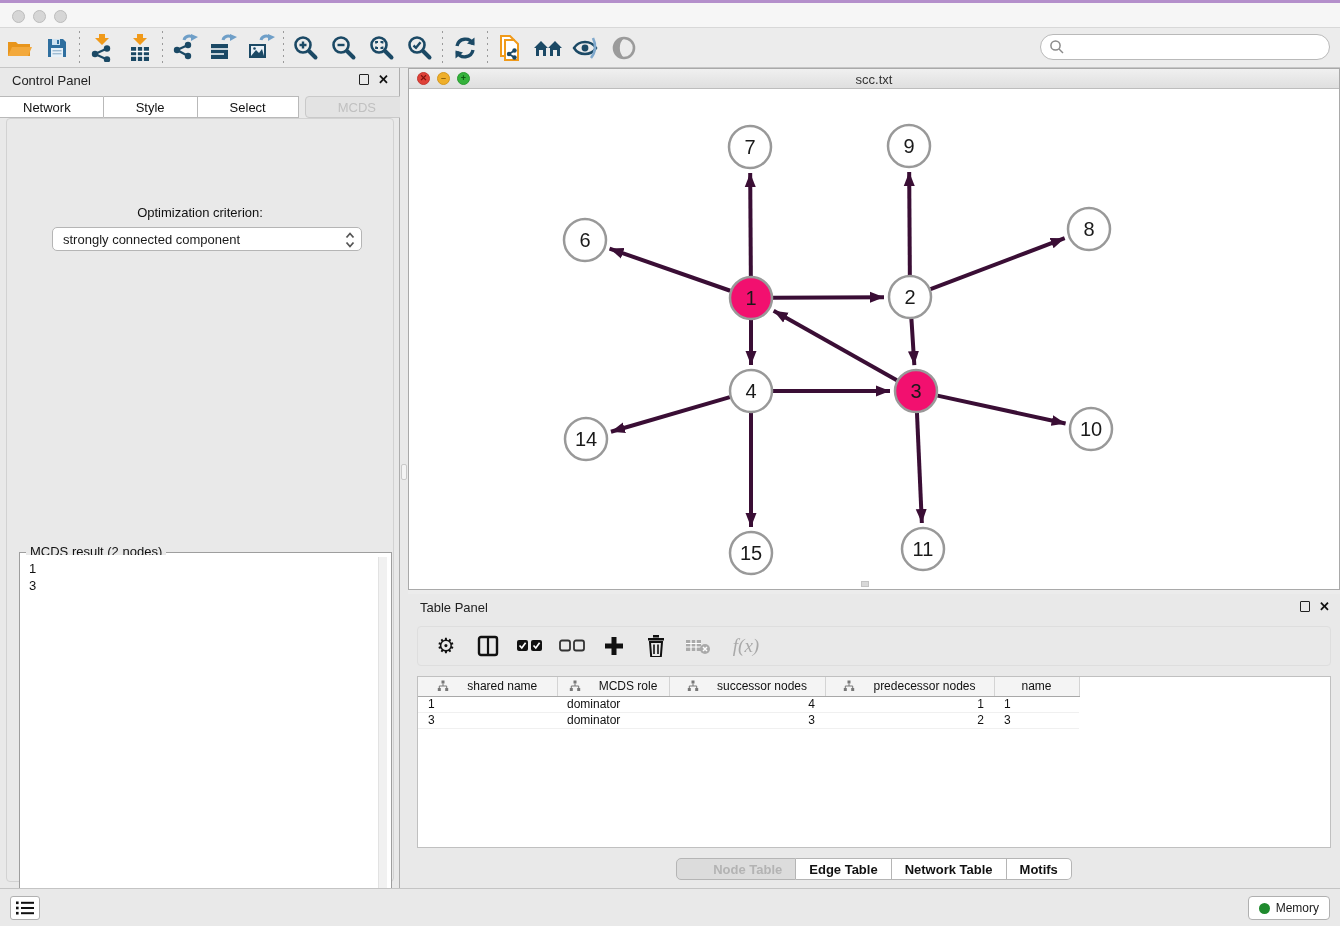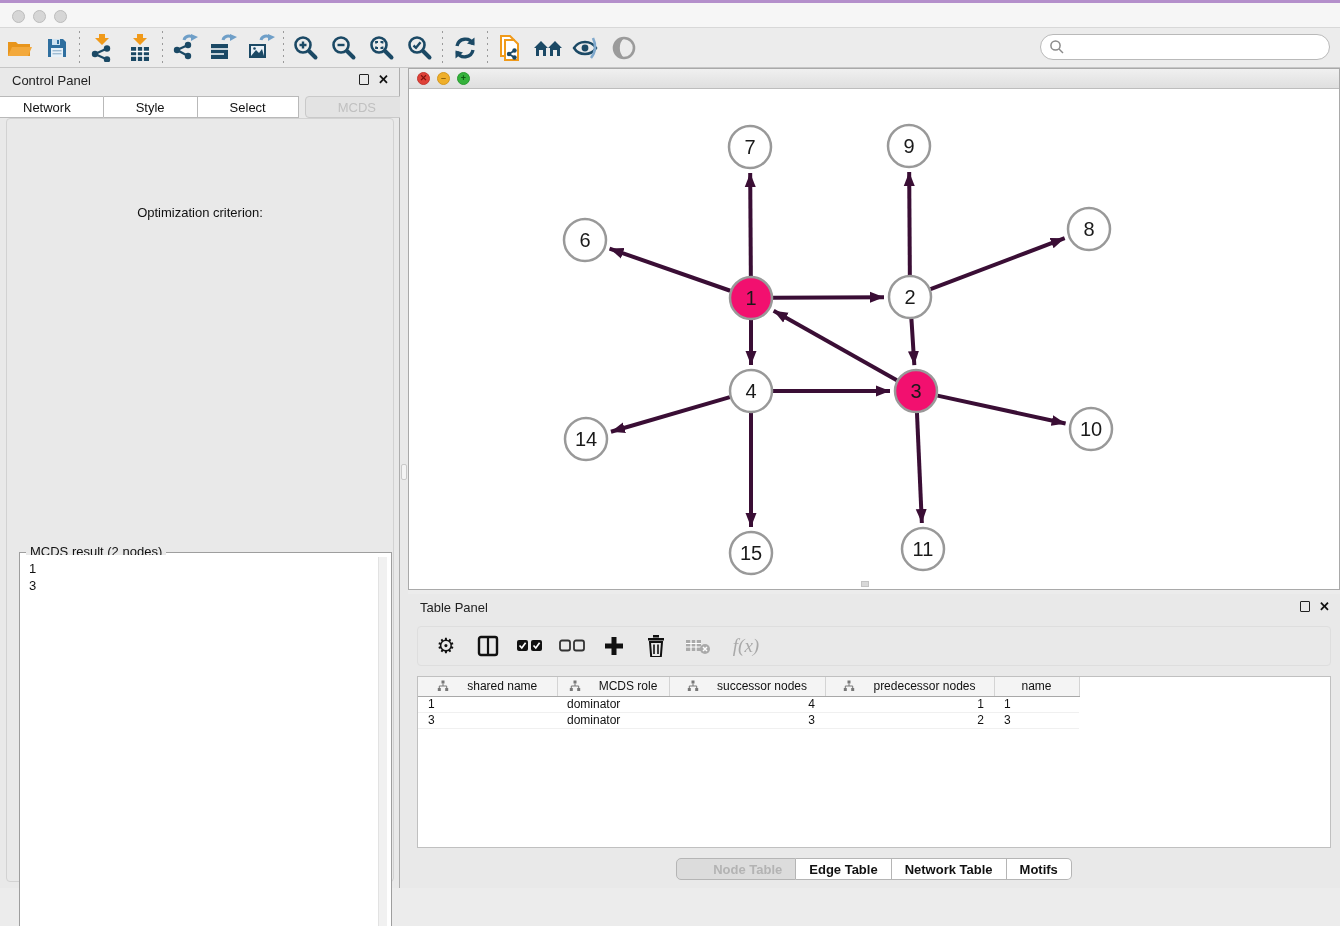--- a/index.html
+++ b/index.html
@@ -276,20 +276,27 @@
       </span>
     </div>
     <div class="cp-tabs">
       <div class="cp-tab">Network</div>
       <div class="cp-tab">Style</div>
       <div class="cp-tab">Select</div>
       <div class="cp-tab sel">MCDS</div>
     </div>
     <div class="cp-body">
       <div class="opt-label">Optimization criterion:</div>
+      <div class="dropdown">
+        <span>strongly connected component</span>
+        <svg class="dd-stepper" width="10" height="18" viewBox="0 0 10 18">
+          <path d="M1.5 6.5 L5 2.5 L8.5 6.5" fill="none" stroke="#555" stroke-width="1.8"></path>
+          <path d="M1.5 11.5 L5 15.5 L8.5 11.5" fill="none" stroke="#555" stroke-width="1.8"></path>
+        </svg>
+      </div>
       <div class="result-box">
         <div class="result-legend">MCDS result (2 nodes)</div>
         <div class="result-inner">
           <div class="result-line">1</div>
           <div class="result-line">3</div>
           <div class="result-scroll"></div>
         </div>
       </div>
     </div>
   </div>
@@ -297,20 +304,21 @@
     <div class="v-handle"></div>
   </div>
 
   <div class="net-window">
     <div class="net-titlebar">
       <div class="traffic">
         <div class="tl red">✕</div>
         <div class="tl yel">–</div>
         <div class="tl grn">+</div>
       </div>
+      <div class="net-title">scc.txt</div>
     </div>
     <div class="net-canvas">
       <svg id="graph-svg" width="930" height="500" viewBox="0 0 930 500">
           <defs>
             <marker id="arrowhead" viewBox="0 -6 15 12" refX="14" refY="0" markerWidth="15" markerHeight="12" orient="auto" markerUnits="userSpaceOnUse">
               <path d="M0,-5.5 L14,0 L0,5.5 Z" fill="#3a0e35"></path>
             </marker>
           </defs>
           <line x1="341.85430783059013" y1="187.00048241911261" x2="341.1721816547571" y2="83.99942986832144" stroke="#3a0e35" stroke-width="4" marker-end="url(#arrowhead)"></line>
           <line x1="321.23121807335133" y1="201.7434376400866" x2="200.54492409513023" y2="159.5759373344431" stroke="#3a0e35" stroke-width="4" marker-end="url(#arrowhead)"></line>
@@ -509,14 +517,30 @@
       </table>
     </div>
     <div class="tp-tabs">
       <div class="tp-tab sel">Node Table</div>
       <div class="tp-tab">Edge Table</div>
       <div class="tp-tab">Network Table</div>
       <div class="tp-tab">Motifs</div>
     </div>
   </div>
 
+  <div class="status-bar">
+    <div class="status-left-btn">
+      <svg width="18" height="14" viewBox="0 0 18 14">
+        <rect x="0" y="0.5" width="2.6" height="2.6" fill="#111"></rect>
+          <rect x="5" y="0.8" width="13" height="2" fill="#111"></rect>
+        <rect x="0" y="5.7" width="2.6" height="2.6" fill="#111"></rect>
+          <rect x="5" y="6" width="13" height="2" fill="#111"></rect>
+        <rect x="0" y="10.9" width="2.6" height="2.6" fill="#111"></rect>
+          <rect x="5" y="11.2" width="13" height="2" fill="#111"></rect>
+      </svg>
+    </div>
+    <div class="memory-btn">
+      <span class="mem-dot"></span>
+      <span>Memory</span>
+    </div>
+  </div>
 
 </div>
 
 </body></html>

